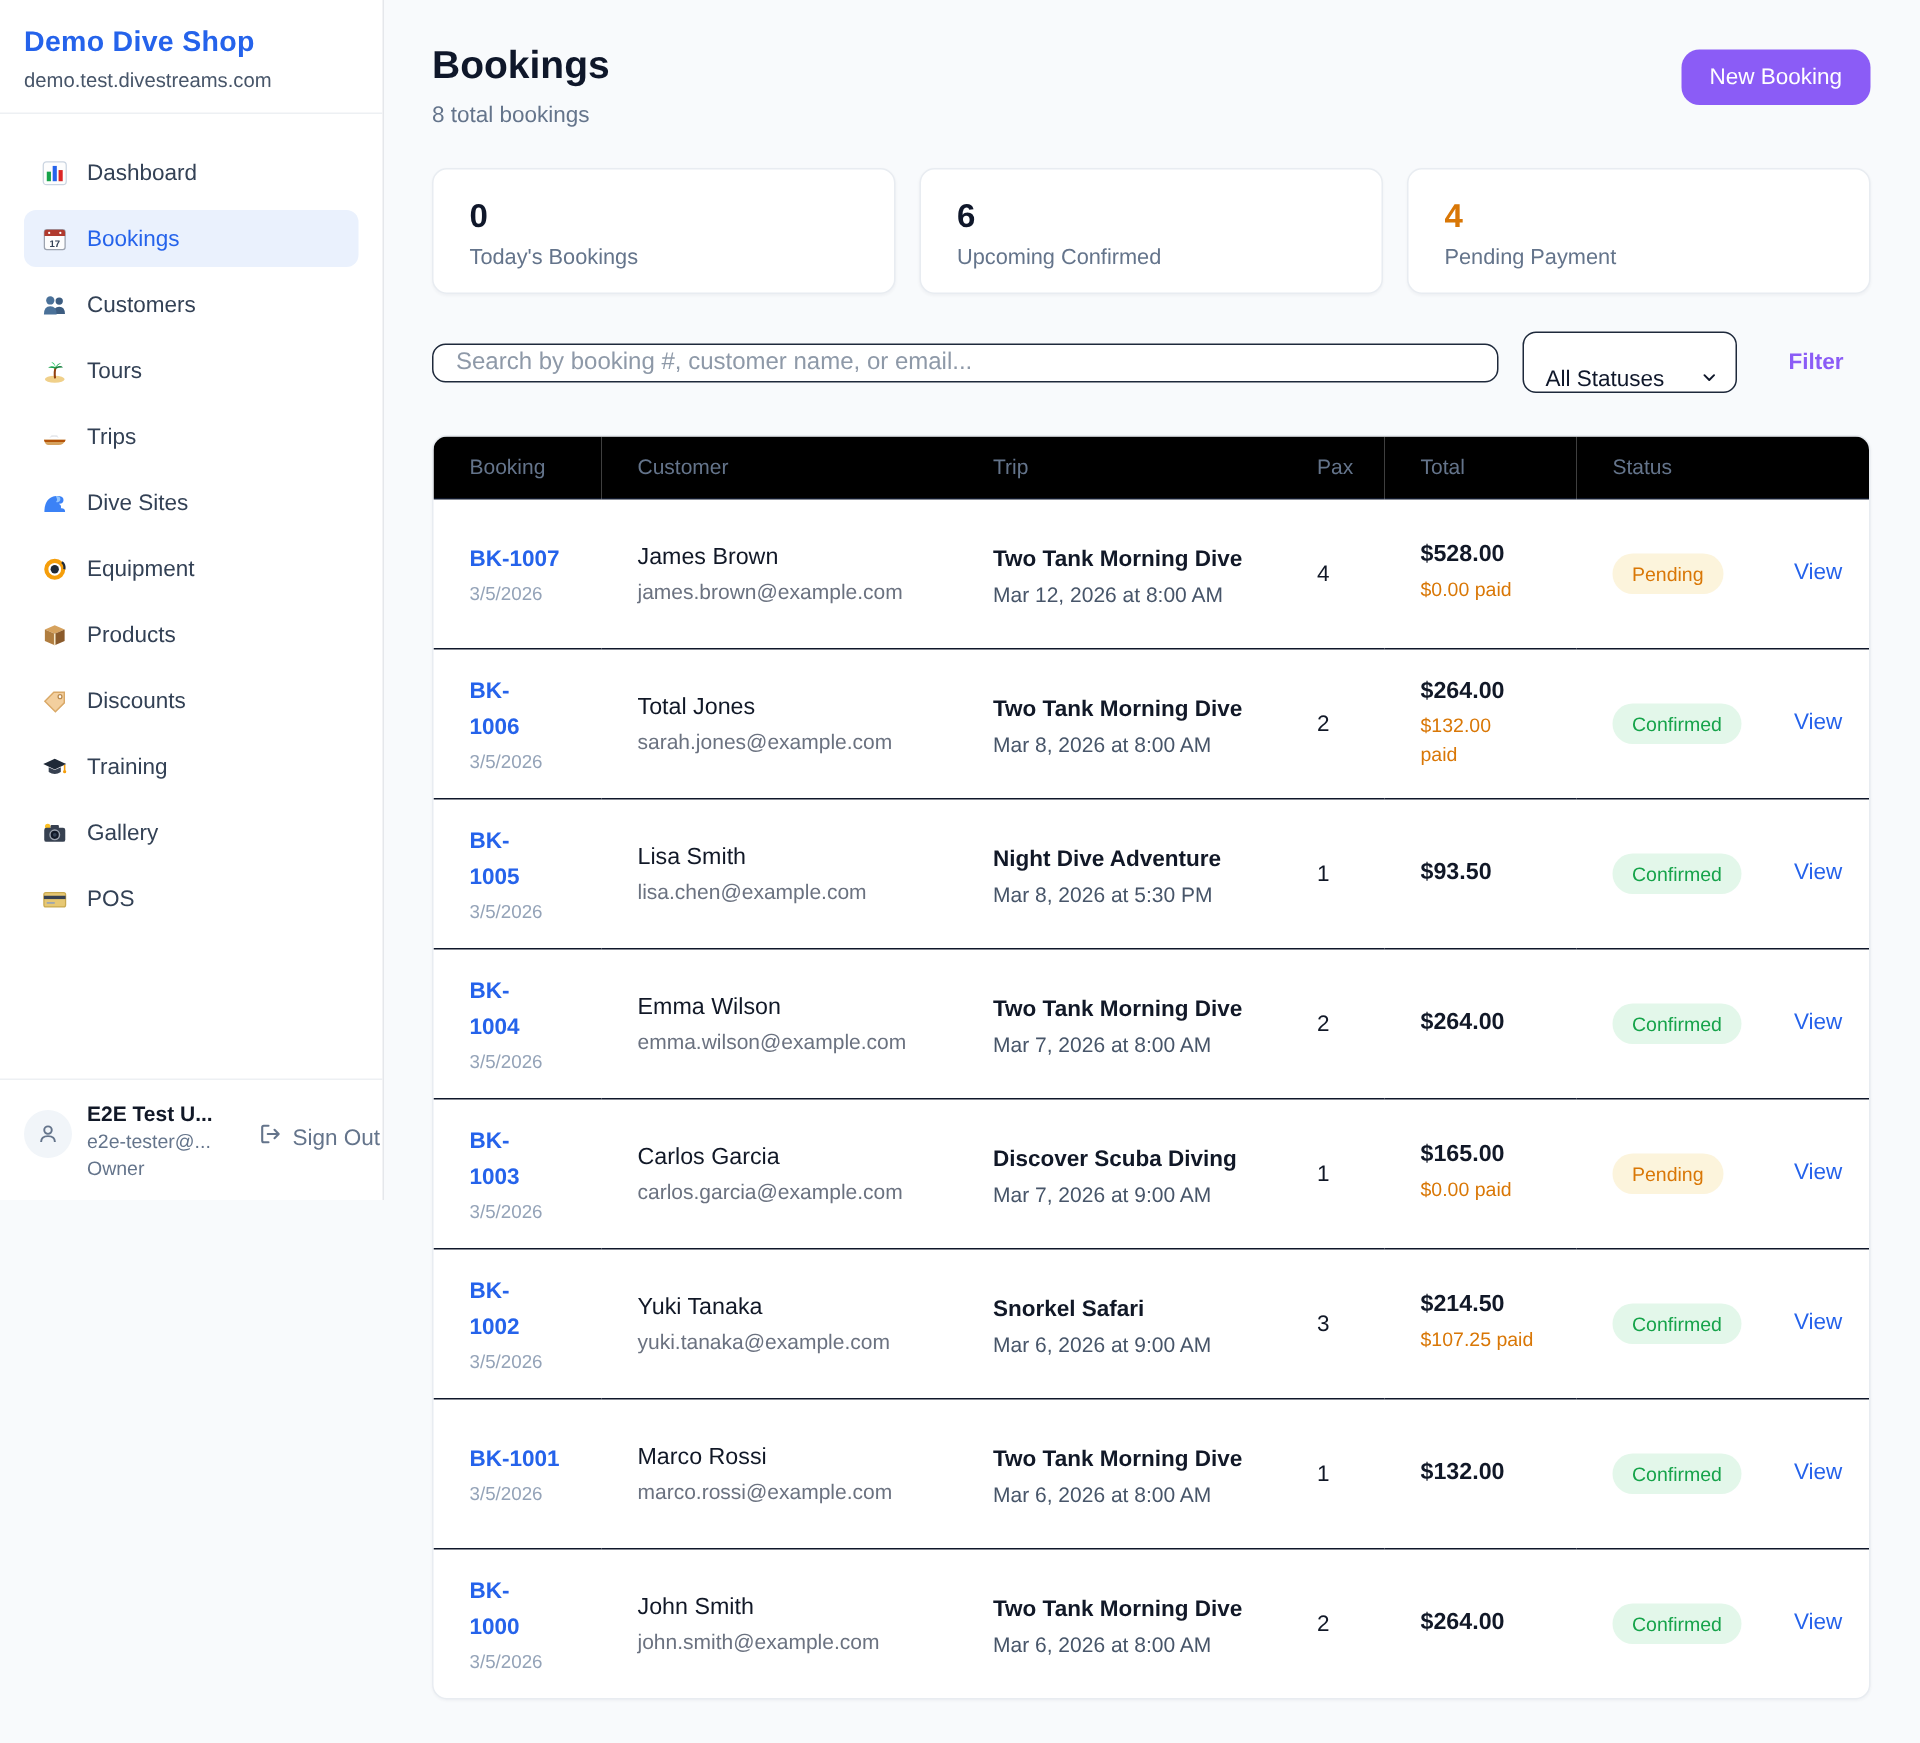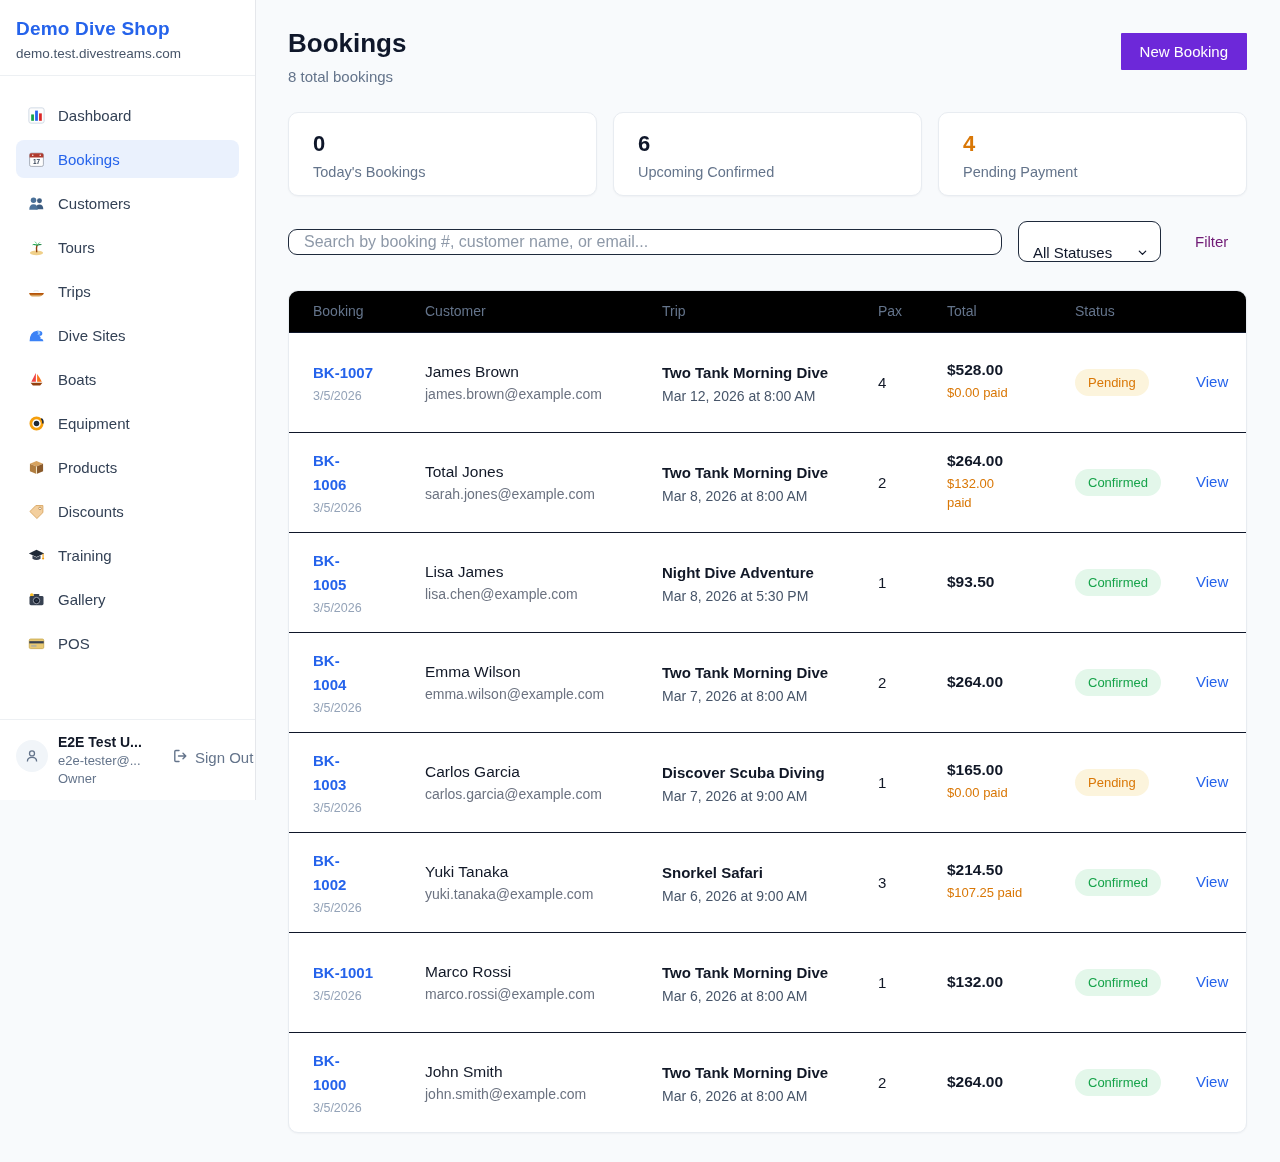--- a/index.html
+++ b/index.html
@@ -46,21 +46,21 @@
   .signout {
     display: flex; align-items: center; gap: 7px; color: #64748b;
     font-size: 15px; cursor: pointer; margin-top: 14px; white-space: nowrap;
   }
   
   .main { flex: 1; padding: 28px 33px 0 32px; }
   .page-header { display: flex; justify-content: space-between; align-items: flex-start; }
   .page-title { font-size: 26px; font-weight: 700; color: #0f172a; }
   .page-subtitle { font-size: 15px; color: #64748b; margin-top: 9px; }
   .btn-primary {
-    background: #6d28d9; color: #fff; border: none; border-radius: 1px;
+    background: #8b5cf6; color: #fff; border: none; border-radius: 12px;
     font-family: "Liberation Sans", sans-serif;
     font-size: 15px; font-weight: 500; padding: 10px 19px; cursor: pointer; margin-top: 5px;
   }
   .stats-row { display: flex; gap: 16px; margin-top: 27px; }
   .stat-card {
     flex: 1; background: #fff; border: 1px solid #e8ecf1; border-radius: 10px;
     padding: 18px 24px; height: 84px;
     box-shadow: 0 1px 2px rgba(15,23,42,.04);
   }
   .stat-value { font-size: 22px; font-weight: 700; color: #0f172a; }
@@ -73,21 +73,21 @@
     padding: 0 15px; font-size: 16px; color: #0f172a; background: #fff;
     font-family: "Liberation Sans", sans-serif; outline: none;
   }
   .search-input::placeholder { color: #8e99a8; }
   .status-select {
     height: 41px; width: 143px; background: #fff;
     border: 1px solid #1e293b; border-radius: 9px;
     display: flex; align-items: flex-end; justify-content: space-between;
     padding: 0 12px 0 14px; font-size: 15px; color: #0f172a; cursor: pointer;
   }
-  .filter-btn { font-size: 15px; color: #701a75; font-weight: 400; padding: 0 18px; cursor: pointer; }
+  .filter-btn { font-size: 15px; color: #8b5cf6; font-weight: 700; padding: 0 18px; cursor: pointer; }
   
   .table-card {
     background: #fff; border: 1px solid #e8ecf1; border-radius: 10px;
     margin-top: 28px; overflow: hidden;
     box-shadow: 0 1px 2px rgba(15,23,42,.04);
   }
   table { width: 100%; border-collapse: collapse; table-layout: fixed; }
   col.c-booking { width: 112px; } col.c-customer { width: 237px; }
   col.c-trip { width: 216px; } col.c-pax { width: 69px; }
   col.c-total { width: 128px; } col.c-status { width: 121px; } col.c-view { width: 74px; }
@@ -190,30 +190,20 @@
           <svg viewBox="0 0 16 16">
             <path d="M1.5 13.5 Q1.5 4.5 8.5 3.5 Q13.5 3 13.5 6 Q13.5 8.5 10.5 8.3 Q12.5 9.2 11.8 11.2 Q14.5 10.8 14.5 13.5 Z" fill="#3b82f6"></path>
             <path d="M8.5 3.5 Q12 3.6 11.5 6 Q11 7.8 8.8 7.2 Q10.2 5.8 8.5 3.5 Z" fill="#93c5fd"></path>
           </svg>
         </span>
       <span>Dive Sites</span>
     </div>
     <div class="nav-item">
       <span class="nav-icon">
           <svg viewBox="0 0 16 16">
-            <path d="M7.4 1.8 V10 H3.2 Q5.2 6 7.4 1.8 Z" fill="#ef4444"></path>
-            <path d="M8.6 2.8 V10 H13 Q11 6.2 8.6 2.8 Z" fill="#f97316"></path>
-            <path d="M2.4 11 H13.6 L11.4 13.6 H4.6 Z" fill="#92400e"></path>
-          </svg>
-        </span>
-      <span>Boats</span>
-    </div>
-    <div class="nav-item">
-      <span class="nav-icon">
-          <svg viewBox="0 0 16 16">
             <circle cx="8" cy="8" r="5.3" fill="none" stroke="#f59e0b" stroke-width="2.6"></circle>
             <circle cx="8" cy="8" r="2.6" fill="#1f2937"></circle>
             <path d="M12.5 3.5 Q14.5 5 14 8" stroke="#1f2937" stroke-width="1.4" fill="none"></path>
           </svg>
         </span>
       <span>Equipment</span>
     </div>
     <div class="nav-item">
       <span class="nav-icon">
           <svg viewBox="0 0 16 16">
@@ -383,21 +373,21 @@
               <div class="paid">$132.00
 paid</div>
             </td>
           <td><span class="badge confirmed">Confirmed</span></td>
           <td><a class="view-link">View</a></td>
         </tr>
         <tr>
           <td><a class="bk-id">BK-
 1005</a><div class="bk-date">3/5/2026</div></td>
           <td>
-              <div class="cust-name">Lisa James</div>
+              <div class="cust-name">Lisa Smith</div>
               <div class="cust-email">lisa.chen@example.com</div>
             </td>
           <td>
               <div class="trip-name">Night Dive Adventure</div>
               <div class="trip-date">Mar 8, 2026 at 5:30 PM</div>
             </td>
           <td class="pax">1</td>
           <td>
               <div class="total">$93.50</div>
             </td>

